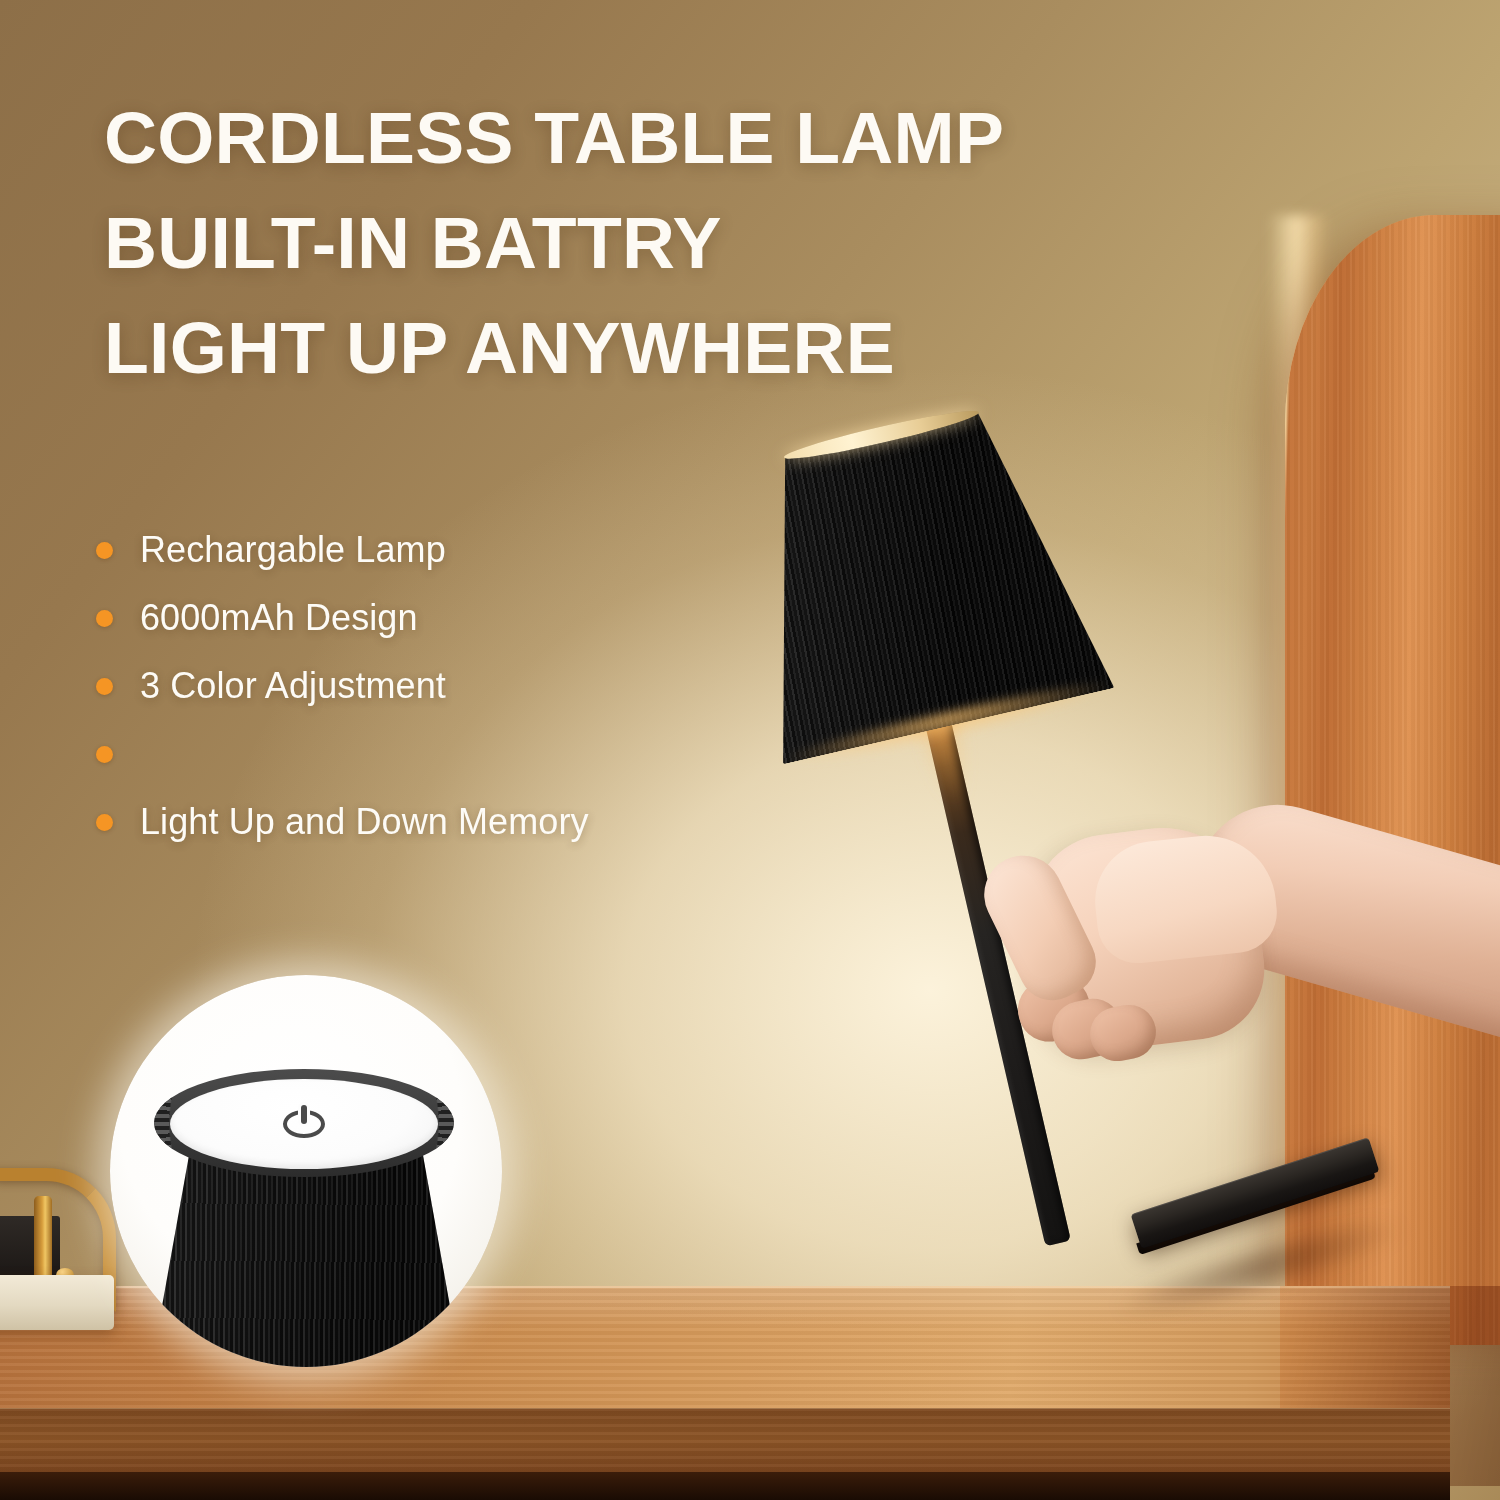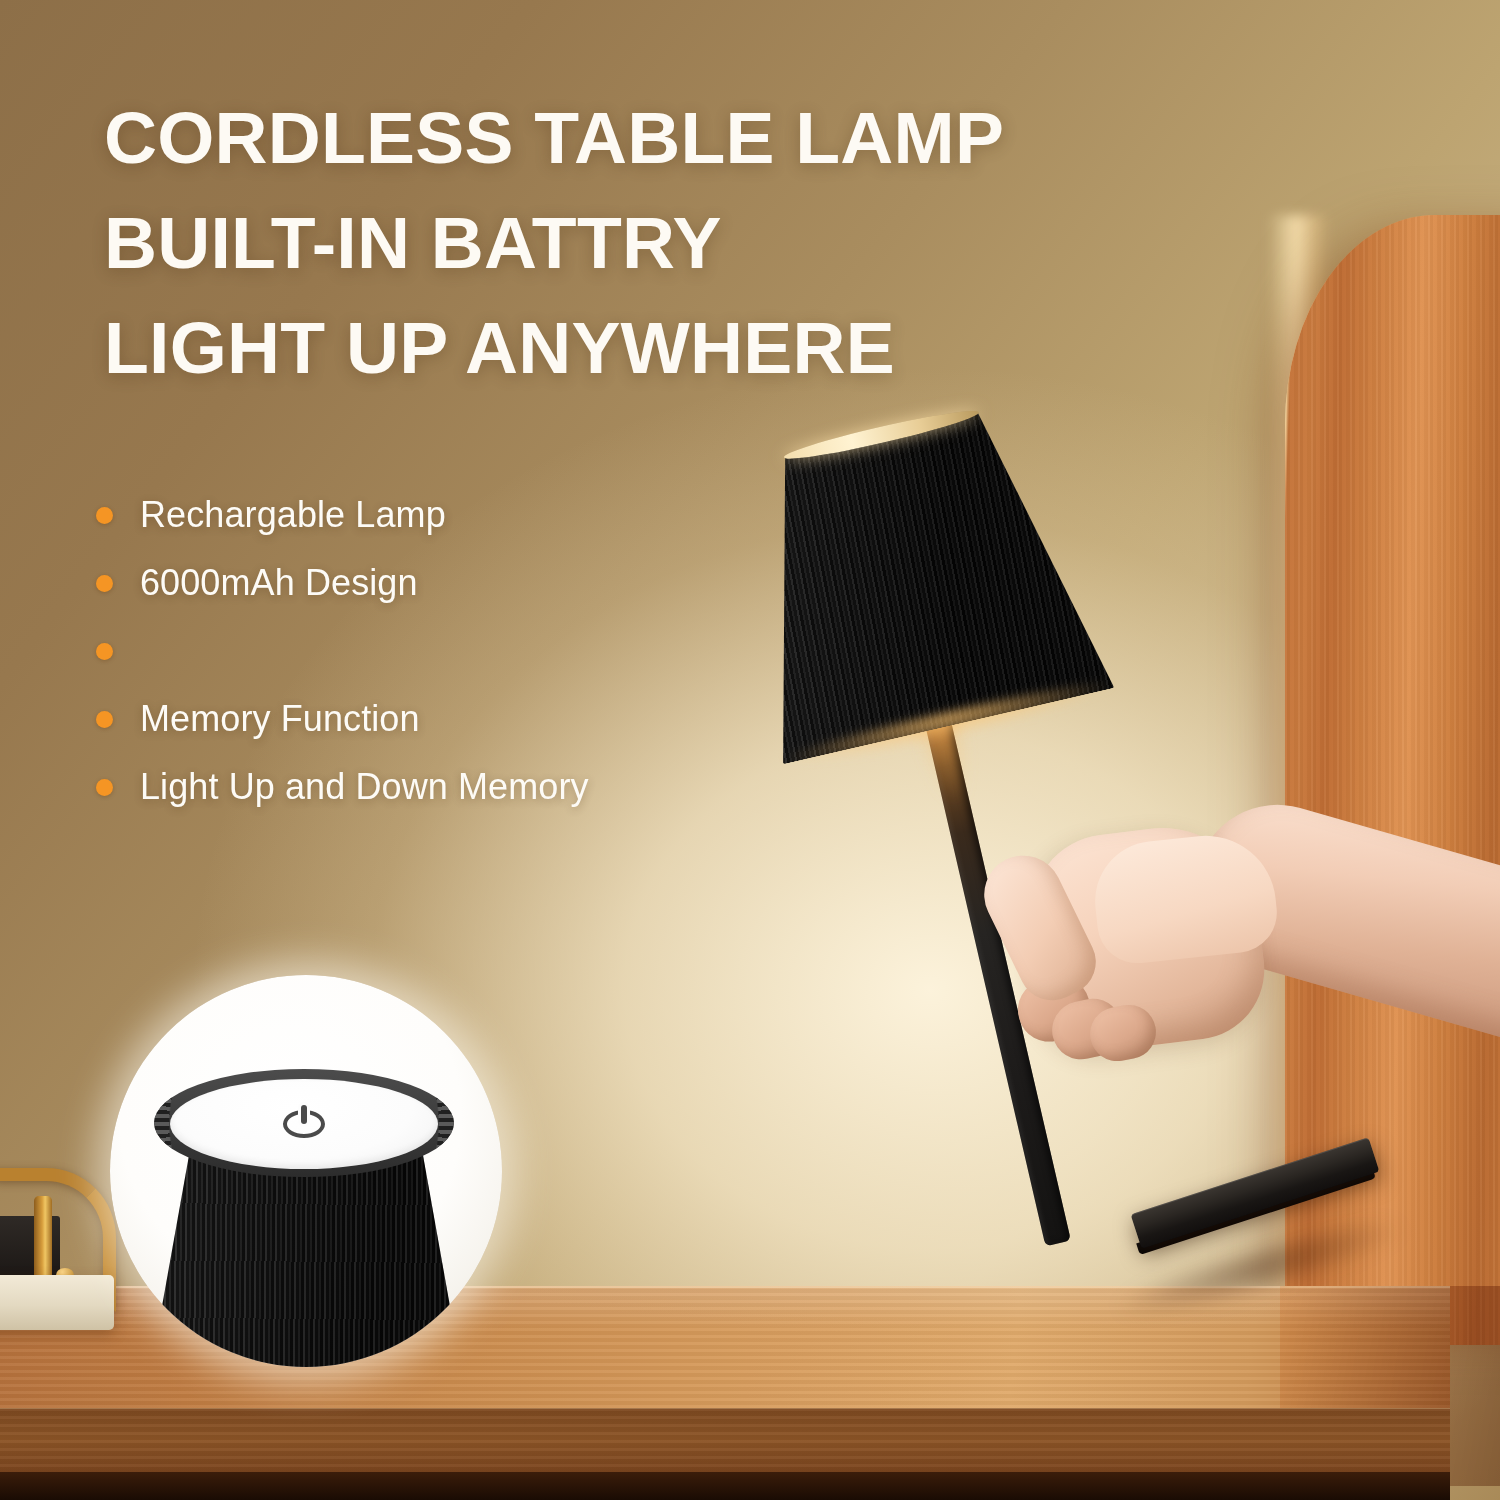--- a/index.html
+++ b/index.html
@@ -238,21 +238,21 @@
   
   .headline{
     position:absolute;left:104px;top:86px;width:1000px;
     color:#fdfaf4;font-weight:700;font-size:72px;line-height:1.46;
     letter-spacing:.2px;
     text-shadow:0 3px 16px rgba(70,44,16,.30);
     transform:scaleX(1.02);transform-origin:left top;
   }
   .headline div{white-space:nowrap;}
 
-  .features{position:absolute;left:96px;top:481px;width:640px;}
+  .features{position:absolute;left:96px;top:516px;width:640px;}
   .feature{display:flex;align-items:center;height:68px;}
   .dot{
     width:17px;height:17px;border-radius:50%;background:#f59524;
     flex:0 0 17px;margin-right:27px;
     box-shadow:0 1px 4px rgba(90,50,10,.30);
   }
   .feature-label{
     color:#fdfbf6;font-size:36px;font-weight:400;letter-spacing:.1px;
     text-shadow:0 2px 9px rgba(70,44,16,.32);white-space:nowrap;
   }
@@ -324,24 +324,24 @@
     <div class="feature">
       <span class="dot"></span>
       <span class="feature-label">Rechargable Lamp</span>
     </div>
     <div class="feature">
       <span class="dot"></span>
       <span class="feature-label">6000mAh Design</span>
     </div>
     <div class="feature">
       <span class="dot"></span>
-    </div>
-    <div class="feature">
-      <span class="dot"></span>
-      <span class="feature-label">Memory Function</span>
+      <span class="feature-label">3 Color Adjustment</span>
+    </div>
+    <div class="feature">
+      <span class="dot"></span>
     </div>
     <div class="feature">
       <span class="dot"></span>
       <span class="feature-label">Light Up and Down Memory</span>
     </div>
   </div>
 
 </div>
 
 </body></html>

